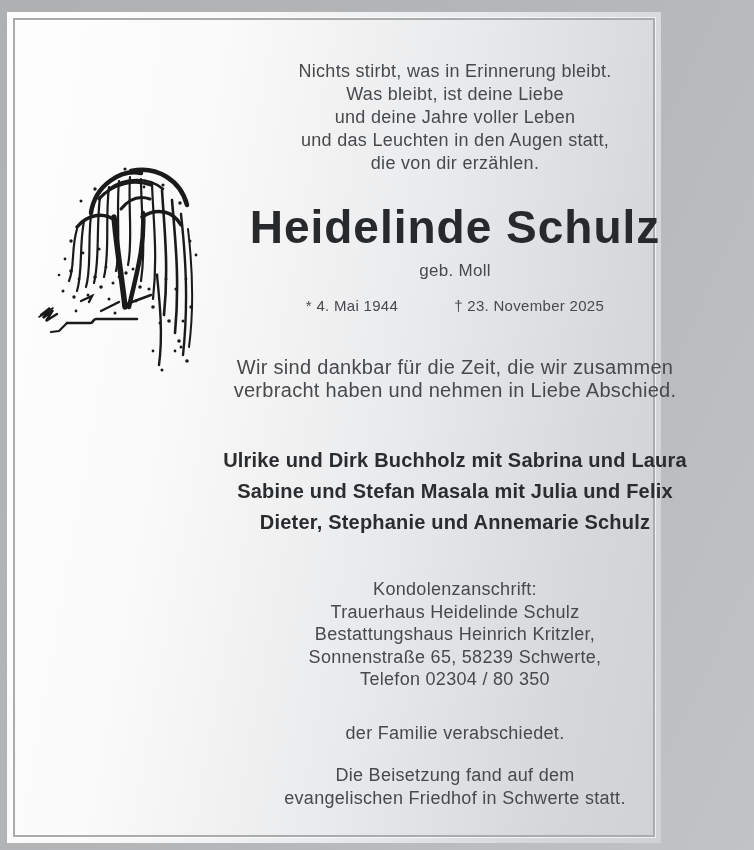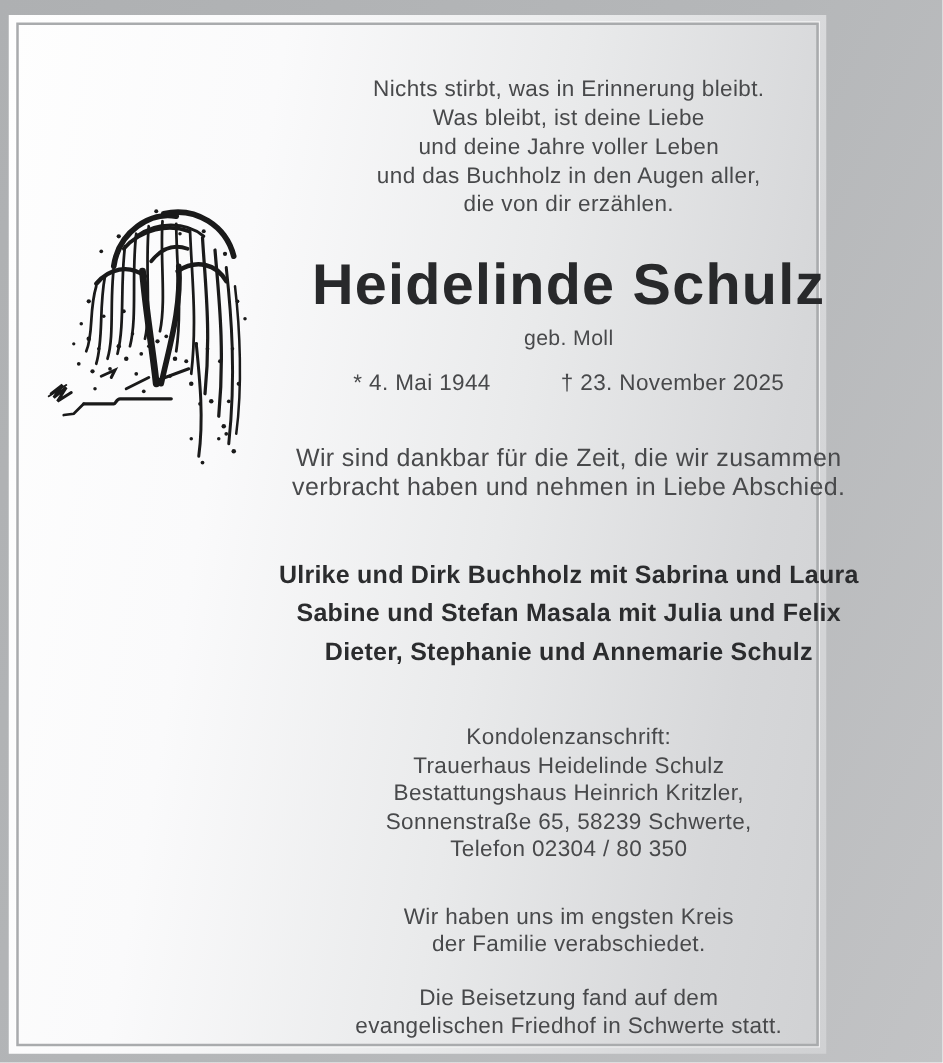--- a/index.html
+++ b/index.html
@@ -48,21 +48,21 @@
     margin: 27px 0 0 0;
     font-size: 46px; line-height: 50px;
     font-weight: 700; letter-spacing: 1px;
     color: #28292b;
   }
   .maiden { margin-top: 9px; font-size: 17px; line-height: 20px; }
 
   .dates {
     margin-top: 13px;
     display: flex; justify-content: center; gap: 56px;
-    font-size: 18px; line-height: 24px;
+    font-size: 15px; line-height: 24px;
   }
 
   .gratitude { margin-top: 38px; font-size: 20px; line-height: 23px; }
 
   .family {
     margin-top: 43px;
     font-size: 20px; line-height: 31px;
     font-weight: 700; color: #2b2c2e; letter-spacing: 0.2px;
   }
 
@@ -166,21 +166,21 @@
         </g>
       </svg>
     </div>
 
     <div class="text-col">
 
       <div class="poem">
         <div>Nichts stirbt, was in Erinnerung bleibt.</div>
         <div>Was bleibt, ist deine Liebe</div>
         <div>und deine Jahre voller Leben</div>
-        <div>und das Buchholz in den Augen aller,</div>
+        <div>und das Leuchten in den Augen statt,</div>
         <div>die von dir erzählen.</div>
       </div>
 
       <h1 class="name">Heidelinde Schulz</h1>
 
       <div class="maiden">geb. Moll</div>
 
       <div class="dates">
         <span>* 4. Mai 1944</span>
         <span>† 23. November 2025</span>
@@ -199,21 +199,20 @@
 
       <div class="condolence">
         <div>Kondolenzanschrift:</div>
         <div>Trauerhaus Heidelinde Schulz</div>
         <div>Bestattungshaus Heinrich Kritzler,</div>
         <div>Sonnenstraße 65, 58239 Schwerte,</div>
         <div>Telefon 02304 / 80 350</div>
       </div>
 
       <div class="farewell">
-        <div>Wir haben uns im engsten Kreis</div>
         <div>der Familie verabschiedet.</div>
       </div>
 
       <div class="burial">
         <div>Die Beisetzung fand auf dem</div>
         <div>evangelischen Friedhof in Schwerte statt.</div>
       </div>
 
     </div>
   </div>

